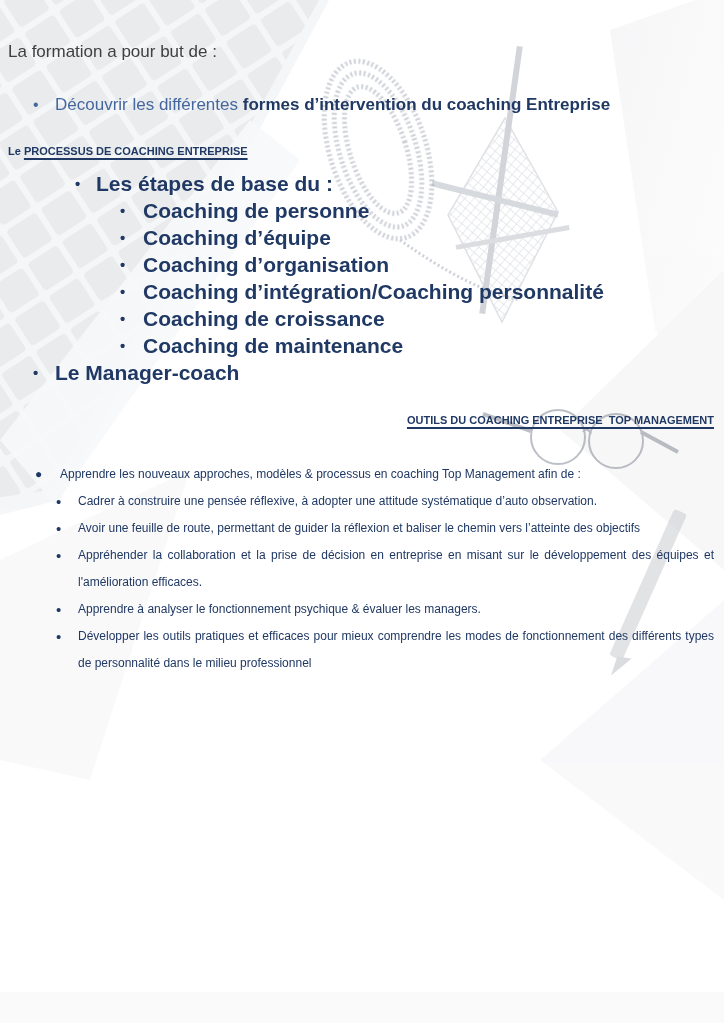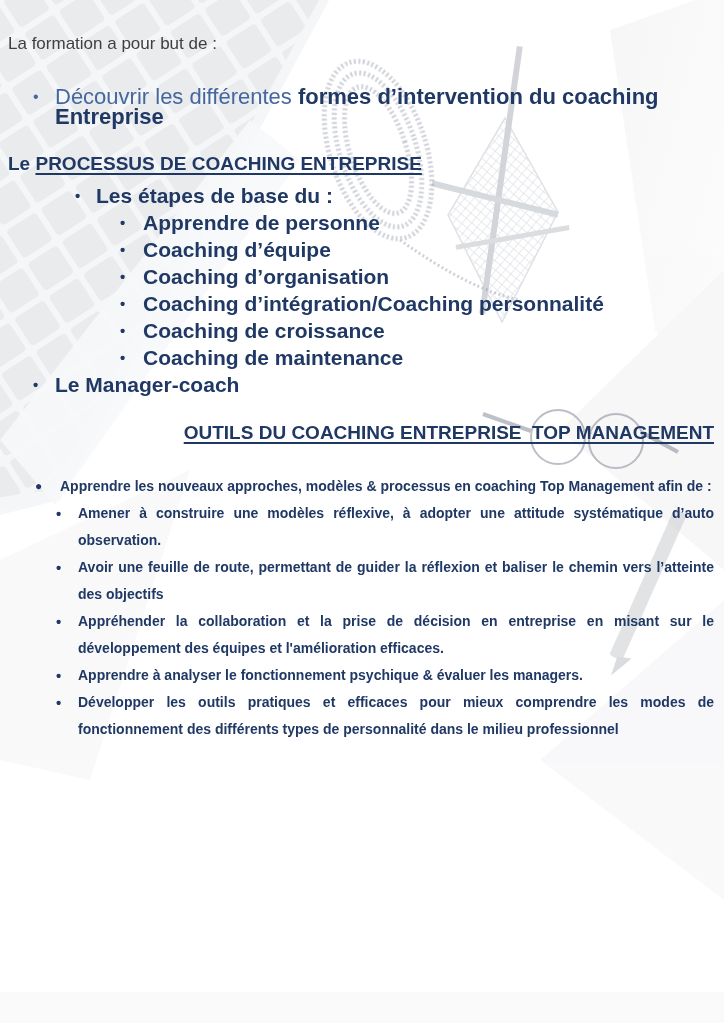--- a/index.html
+++ b/index.html
@@ -4,36 +4,36 @@
 <style>
   html,body{margin:0;padding:0;}
   body{
     width:724px;height:1023px;position:relative;overflow:hidden;
     background:#ffffff;
     font-family:"Liberation Sans",sans-serif;
   }
   
   .bg{position:absolute;inset:0;z-index:0;pointer-events:none;}
   
-  .content{position:absolute;inset:0;z-index:1;padding:34px 10px 0 8px;box-sizing:border-box;}
+  .content{position:absolute;inset:0;z-index:1;padding:34px 10px 0 8px;box-sizing:border-box;margin-top:8px;}
   .intro{font-size:17px;line-height:20px;color:#3f3f3f;}
   .blue{color:#44679f;font-weight:400;}
   .navy{color:#1f3864;font-weight:700;}
-  .b-discover{position:relative;margin-top:33px;padding-left:47px;font-size:22px;line-height:20px;}
+  .b-discover{position:relative;margin-top:33px;padding-left:47px;font-size:17px;line-height:20px;}
   .b-discover::before{content:"•";position:absolute;left:25px;top:0;color:#44679f;font-size:16px;}
-  .h-sec{margin-top:26px;font-size:19px;line-height:21px;color:#1f3864;font-weight:700;}
+  .h-sec{margin-top:26px;font-size:11px;line-height:21px;color:#1f3864;font-weight:700;}
   .h-sec .u{text-decoration:underline;text-underline-offset:3px;text-decoration-thickness:1.5px;white-space:pre-wrap;}
   .lst{margin-top:8px;font-size:21px;font-weight:700;color:#1f3864;line-height:27px;}
   .li{position:relative;}
   .li::before{content:"•";position:absolute;color:#1f3864;font-size:15px;}
   .lv1{padding-left:47px;}  .lv1::before{left:25px;}
   .lv2{padding-left:88px;}  .lv2::before{left:67px;}
   .lv3{padding-left:135px;} .lv3::before{left:112px;}
   .h-sec2{margin-top:24px;text-align:right;}
-  .outils{margin-top:30px;font-size:14px;font-weight:700;color:#1f3864;line-height:27px;}
+  .outils{margin-top:30px;font-size:12px;font-weight:400;color:#1f3864;line-height:27px;}
   .lead{position:relative;padding-left:52px;text-align:justify;}
   .lead::before{content:"●";position:absolute;left:27px;top:0;color:#1f3864;font-size:12px;}
   .sub{position:relative;padding-left:70px;text-align:justify;}
   .sub::before{content:"•";position:absolute;left:48px;top:0;color:#1f3864;font-size:15px;}
   .justify-last{text-align-last:left;}
 </style>
 </head>
 <body>
 
 <svg class="bg" width="724" height="1023" viewBox="0 0 724 1023" aria-hidden="true">
@@ -97,35 +97,35 @@
   <div class="b-discover">
     <span class="blue">Découvrir les différentes </span><span class="navy">formes d’intervention du coaching Entreprise</span>
   </div>
 
   <div class="h-sec">
     <span>Le </span><span class="u">PROCESSUS DE COACHING ENTREPRISE</span>
   </div>
 
   <div class="lst">
     <div class="li lv2">Les étapes de base du :</div>
-    <div class="li lv3">Apprendre de personne</div>
+    <div class="li lv3">Coaching de personne</div>
     <div class="li lv3">Coaching d’équipe</div>
     <div class="li lv3">Coaching d’organisation</div>
     <div class="li lv3">Coaching d’intégration/Coaching personnalité</div>
     <div class="li lv3">Coaching de croissance</div>
     <div class="li lv3">Coaching de maintenance</div>
     <div class="li lv1">Le Manager-coach</div>
   </div>
 
   <div class="h-sec h-sec2">
     <span class="u">OUTILS DU COACHING ENTREPRISE  TOP MANAGEMENT</span>
   </div>
 
   <div class="outils">
     <div class="lead justify-last">Apprendre les nouveaux approches, modèles &amp; processus en coaching Top Management afin de :</div>
-    <div class="sub justify-last">Amener à construire une modèles réflexive, à adopter une attitude systématique d’auto observation.</div>
+    <div class="sub justify-last">Cadrer à construire une pensée réflexive, à adopter une attitude systématique d’auto observation.</div>
     <div class="sub justify-last">Avoir une feuille de route, permettant de guider la réflexion et baliser le chemin vers l’atteinte des objectifs</div>
     <div class="sub justify-last">Appréhender la collaboration et la prise de décision en entreprise en misant sur le développement des équipes et l'amélioration efficaces.</div>
     <div class="sub justify-last">Apprendre à analyser le fonctionnement psychique &amp; évaluer les managers.</div>
     <div class="sub justify-last">Développer les outils pratiques et efficaces pour mieux comprendre les modes de fonctionnement des différents types de personnalité dans le milieu professionnel</div>
   </div>
 
 </div>
 
 </body></html>

